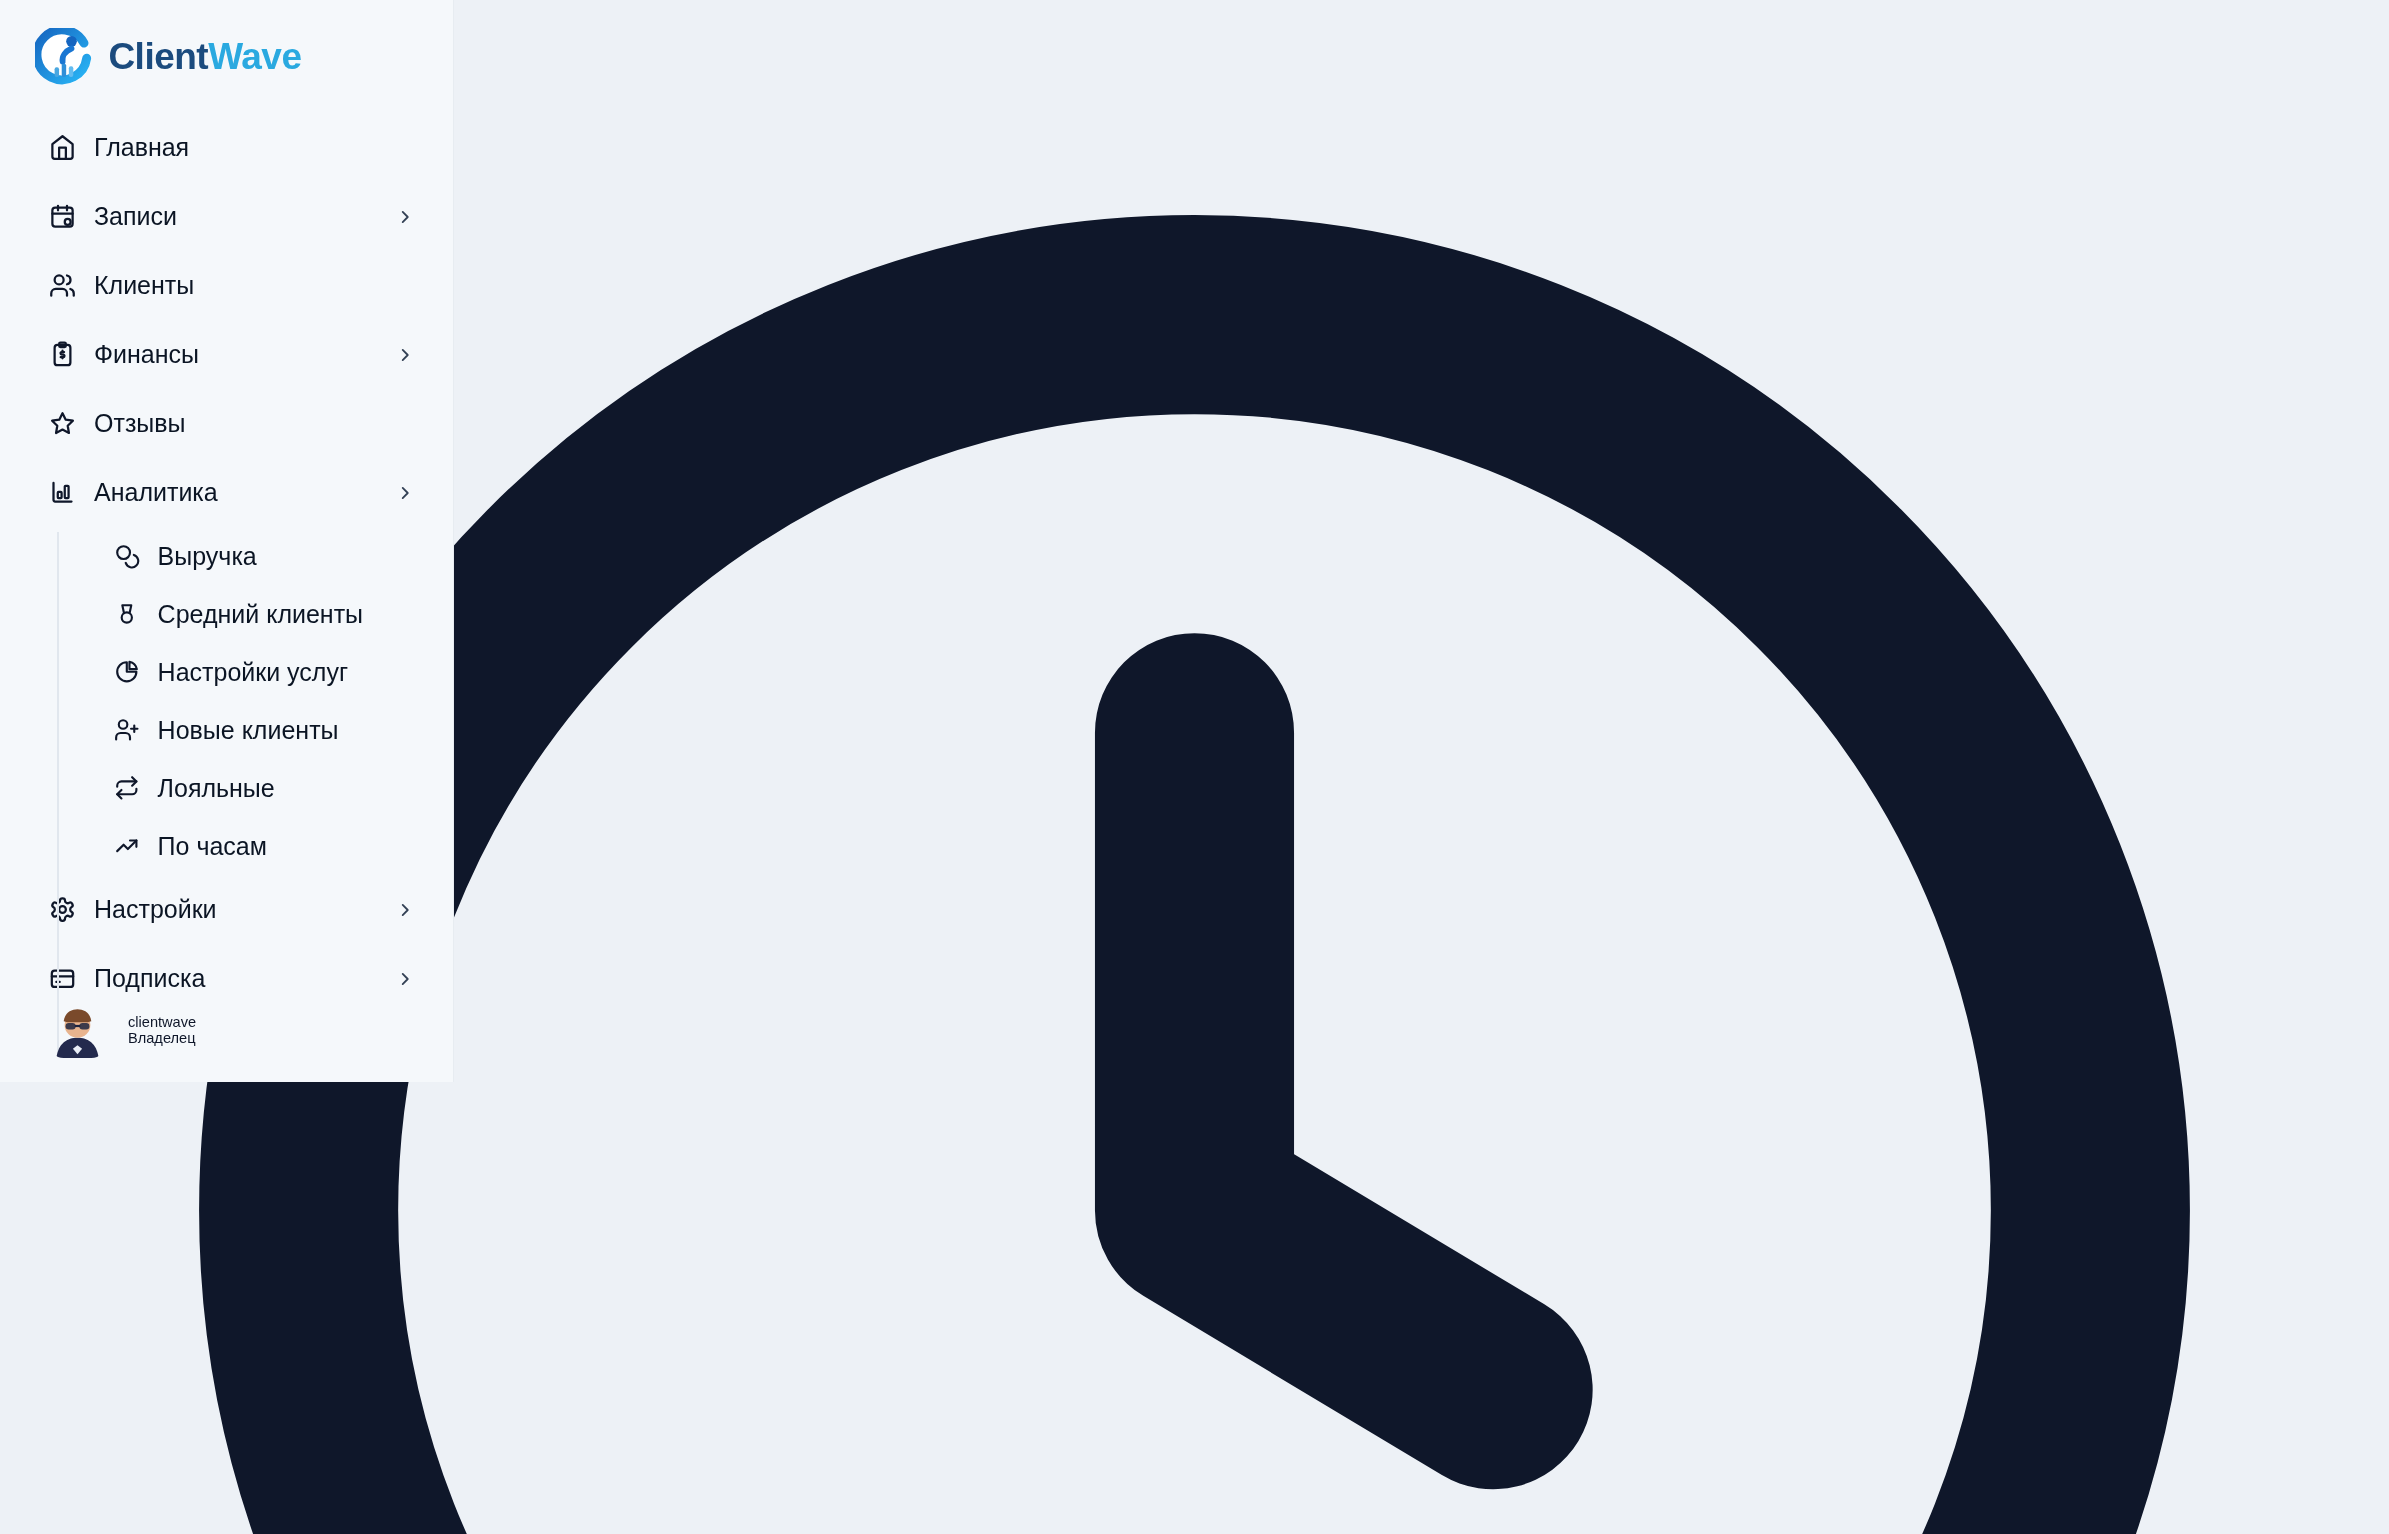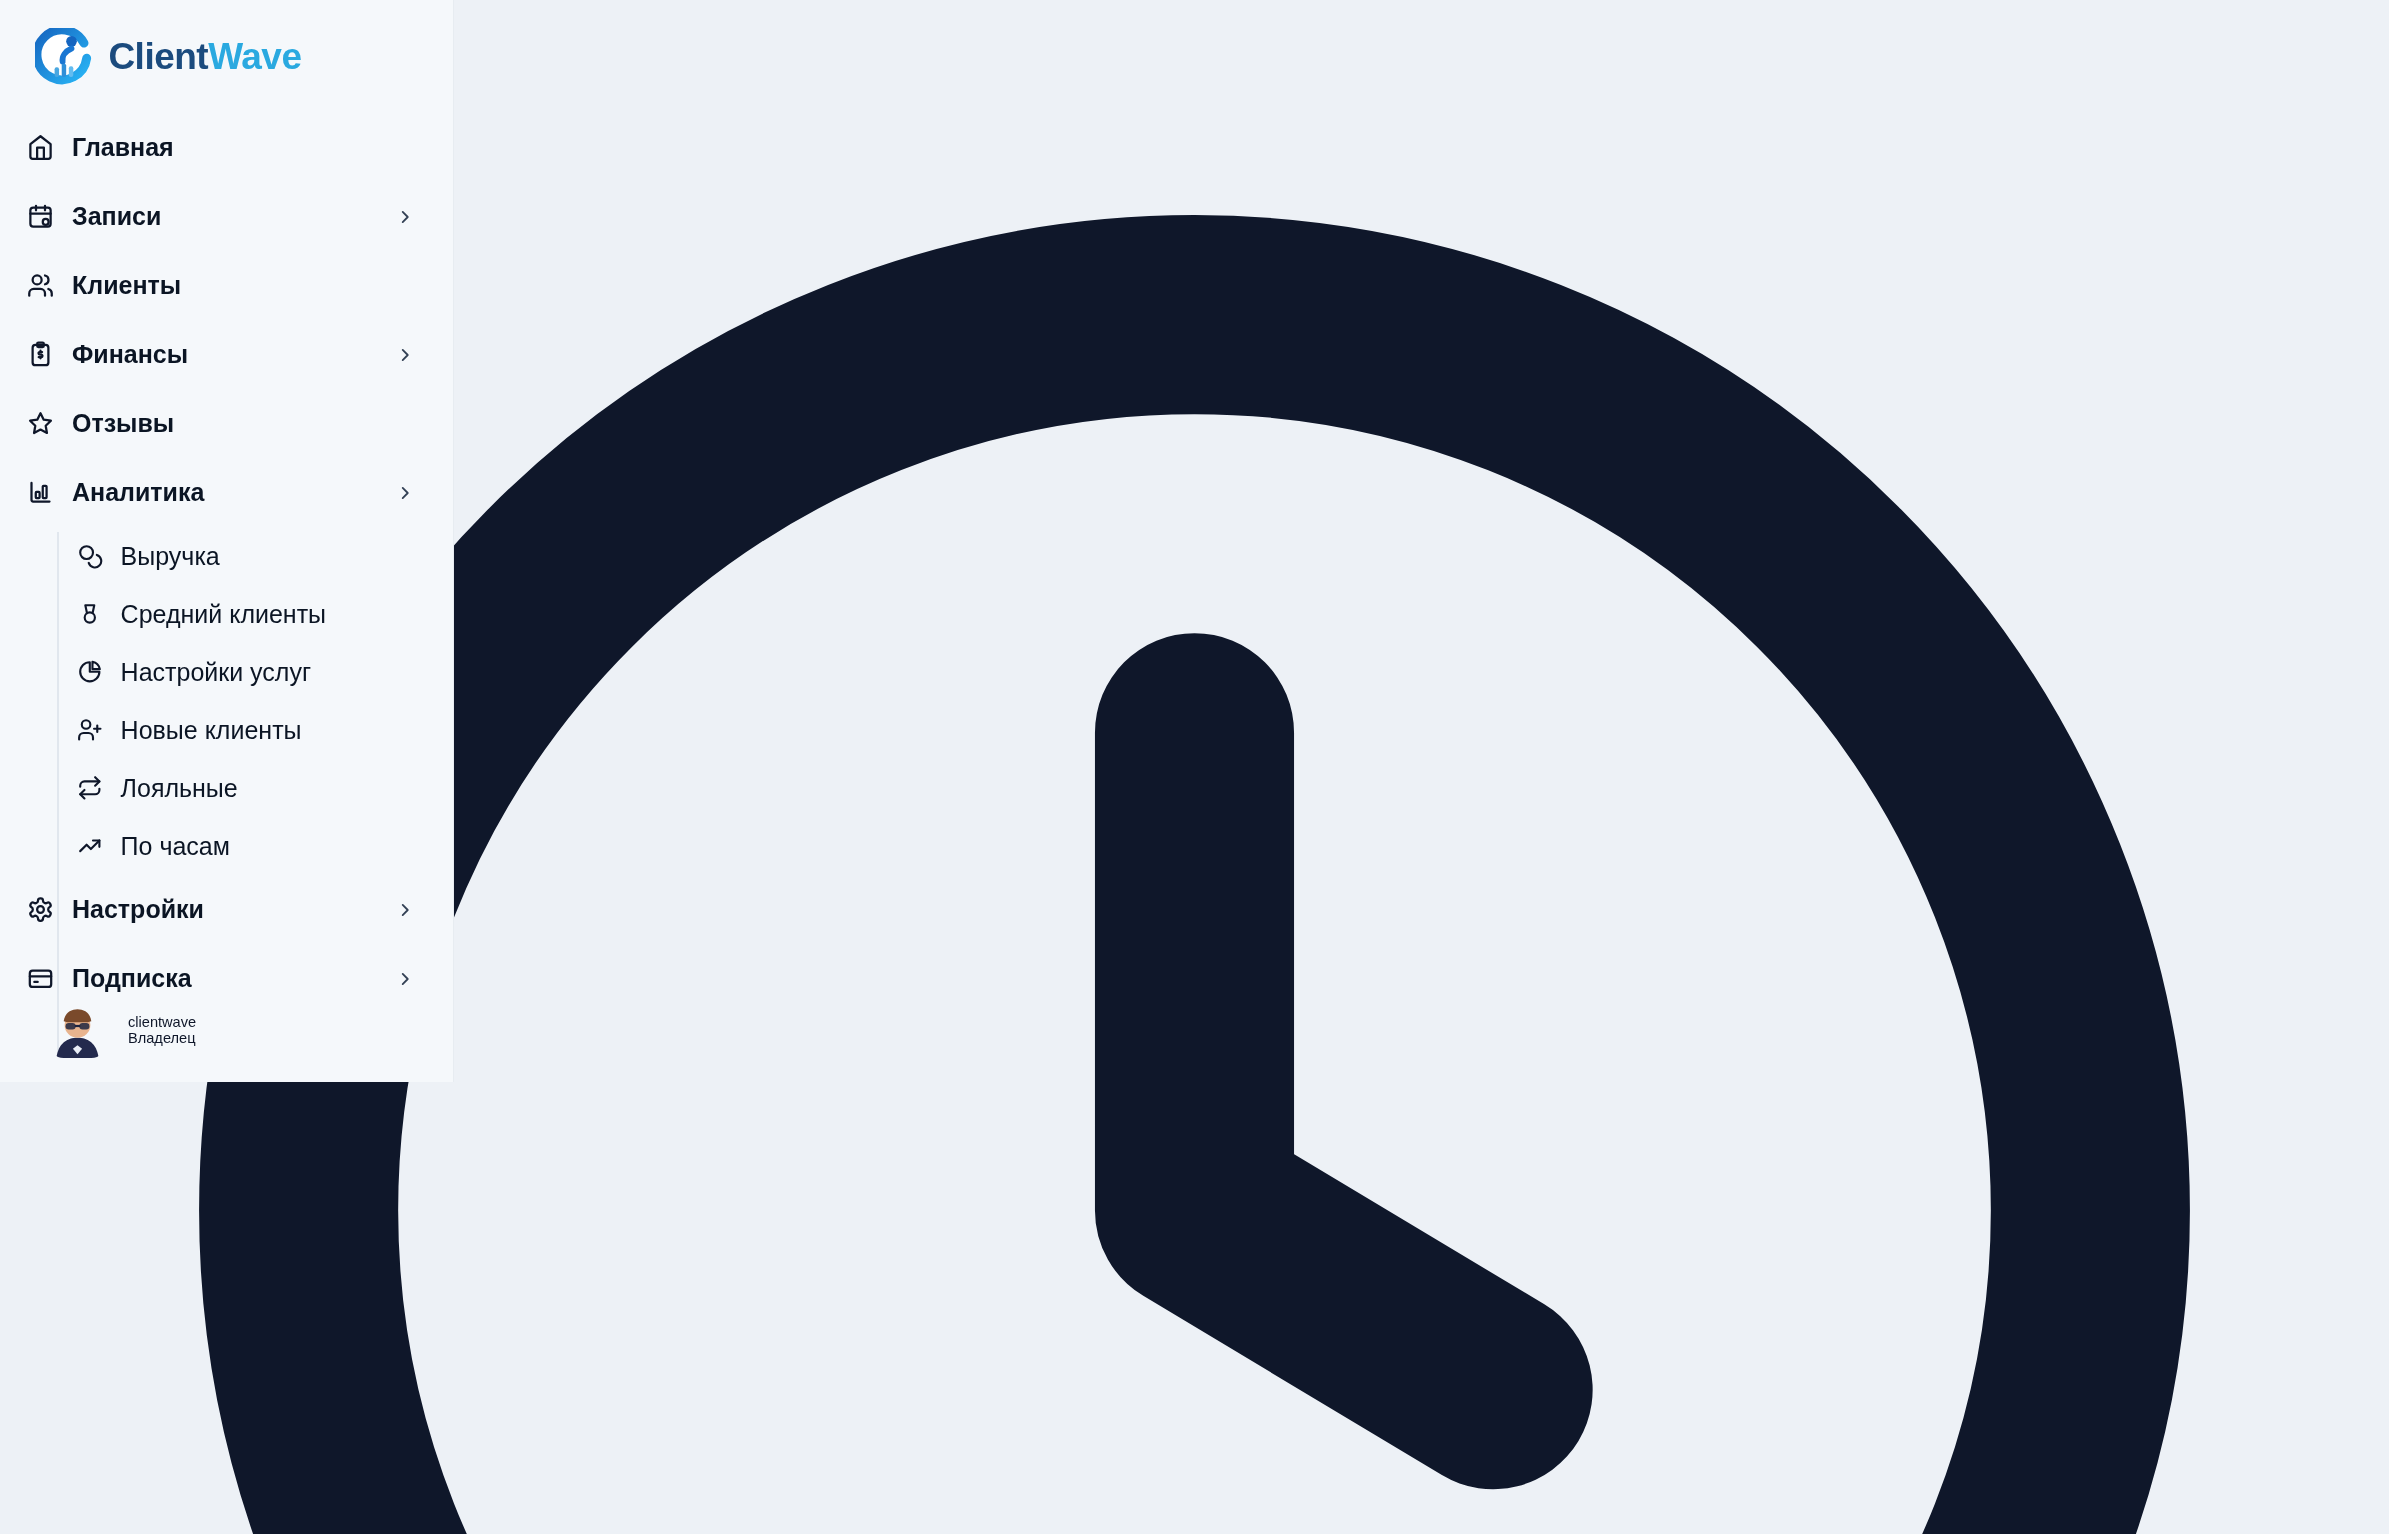--- a/index.html
+++ b/index.html
@@ -7,23 +7,23 @@
   body{position:relative;overflow:hidden;background:#edf1f6;color:#0f172a;
        font-family:"Liberation Sans",sans-serif}
   svg{display:block}
 
   
   .sidebar{position:absolute;left:0;top:0;width:454px;height:1082px;
            background:#f5f8fb;border-right:1.8px solid #e7ecf1}
   .side-logo{height:113px;display:flex;align-items:center;gap:16.4px;padding-left:35px;cursor:pointer}
   .logo-text{font-size:37px;font-weight:800;letter-spacing:-0.5px}
   .lt1{color:#1b4b7e}.lt2{color:#2aa9e0}
-  .nav-item{display:flex;align-items:center;gap:18px;height:69px;padding-left:27px;padding-right:37px;
-            font-size:25px;font-weight:700;color:#0b1524;cursor:pointer}
-  .nav-item.sub{height:58px;padding-left:77px;font-weight:400}
+  .nav-item{display:flex;align-items:center;gap:18px;height:69px;padding-left:49px;padding-right:37px;
+            font-size:25px;font-weight:400;color:#0b1524;cursor:pointer}
+  .nav-item.sub{height:58px;padding-left:114px;font-weight:400}
   .nicon{width:27px;height:27px;color:#0f172a;flex:0 0 auto}
   .nav-item.sub .nicon{width:25.6px;height:25.6px}
   .nicon svg,.nchev svg{width:100%;height:100%}
   .nchev{margin-left:auto;width:22px;height:22px;color:#33415.5;color:#334155}
   .sub-guide{position:absolute;left:57px;top:532px;width:1.8px;height:522px;background:#e1e7ee}
   .side-footer{position:absolute;left:0;bottom:24px;width:100%;display:flex;align-items:center;
                gap:22px;padding:0 37px 0 49px}
   .avatar{width:57px;height:57px;border-radius:14.6px;overflow:hidden;flex:0 0 auto;
           background:linear-gradient(135deg,#f именно;background:linear-gradient(135deg,#f08bb6 0%,#9a6cf0 45%,#5b8df5 100%)}
   .uname{font-size:25px;font-weight:700;color:#0b1524}

